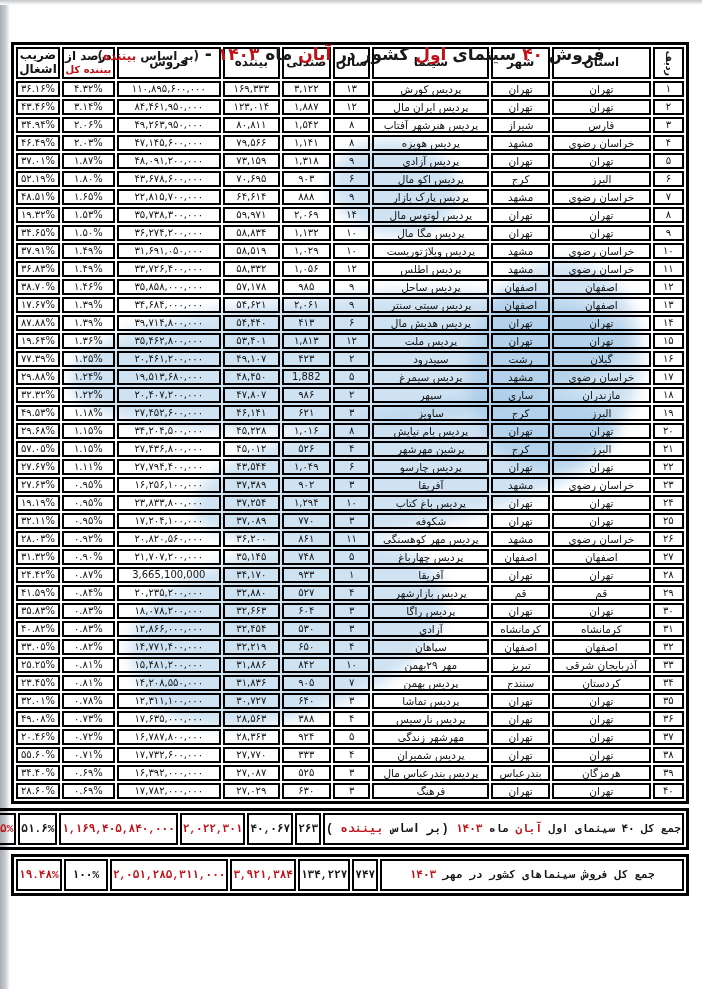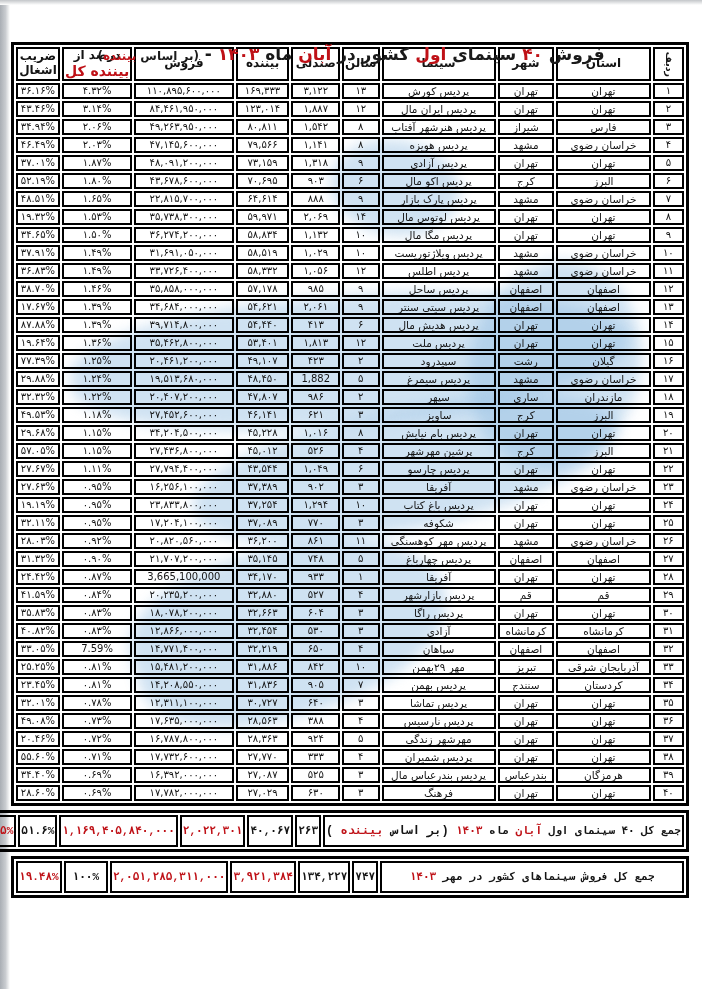--- a/index.html
+++ b/index.html
@@ -76,21 +76,21 @@
           <th><span class="rank-v">ردیف</span></th>
           <th>استان</th>
           <th>شهر</th>
           <th>سینما</th>
           <th>سالن</th>
           <th>صندلی</th>
           <th>بیننده</th>
           <th>فروش</th>
           <th>
             <div>درصد از</div>
-            <div class="red" style="font-size:14px">بیننده کل</div>
+            <div class="red" style="font-size:10px">بیننده کل</div>
           </th>
           <th>
             <div>ضریب</div>
             <div>اشغال</div>
           </th>
         </tr>
       </thead>
       <tbody id="rows">
           <tr>
             <td class="num">۱</td>
@@ -466,21 +466,21 @@
           </tr>
           <tr>
             <td class="num">۳۲</td>
             <td>اصفهان</td>
             <td>اصفهان</td>
             <td>سپاهان</td>
             <td class="num">۴</td>
             <td class="num">۶۵۰</td>
             <td class="num">۳۲,۲۱۹</td>
             <td class="num">۱۴,۷۷۱,۴۰۰,۰۰۰</td>
-            <td class="num">7.59%</td>
+            <td class="num">۰.۸۲%</td>
             <td class="num">۳۳.۰۵%</td>
           </tr>
           <tr>
             <td class="num">۳۳</td>
             <td>آذربایجان شرقی</td>
             <td>تبریز</td>
             <td>مهر ۲۹بهمن</td>
             <td class="num">۱۰</td>
             <td class="num">۸۴۲</td>
             <td class="num">۳۱,۸۸۶</td>

